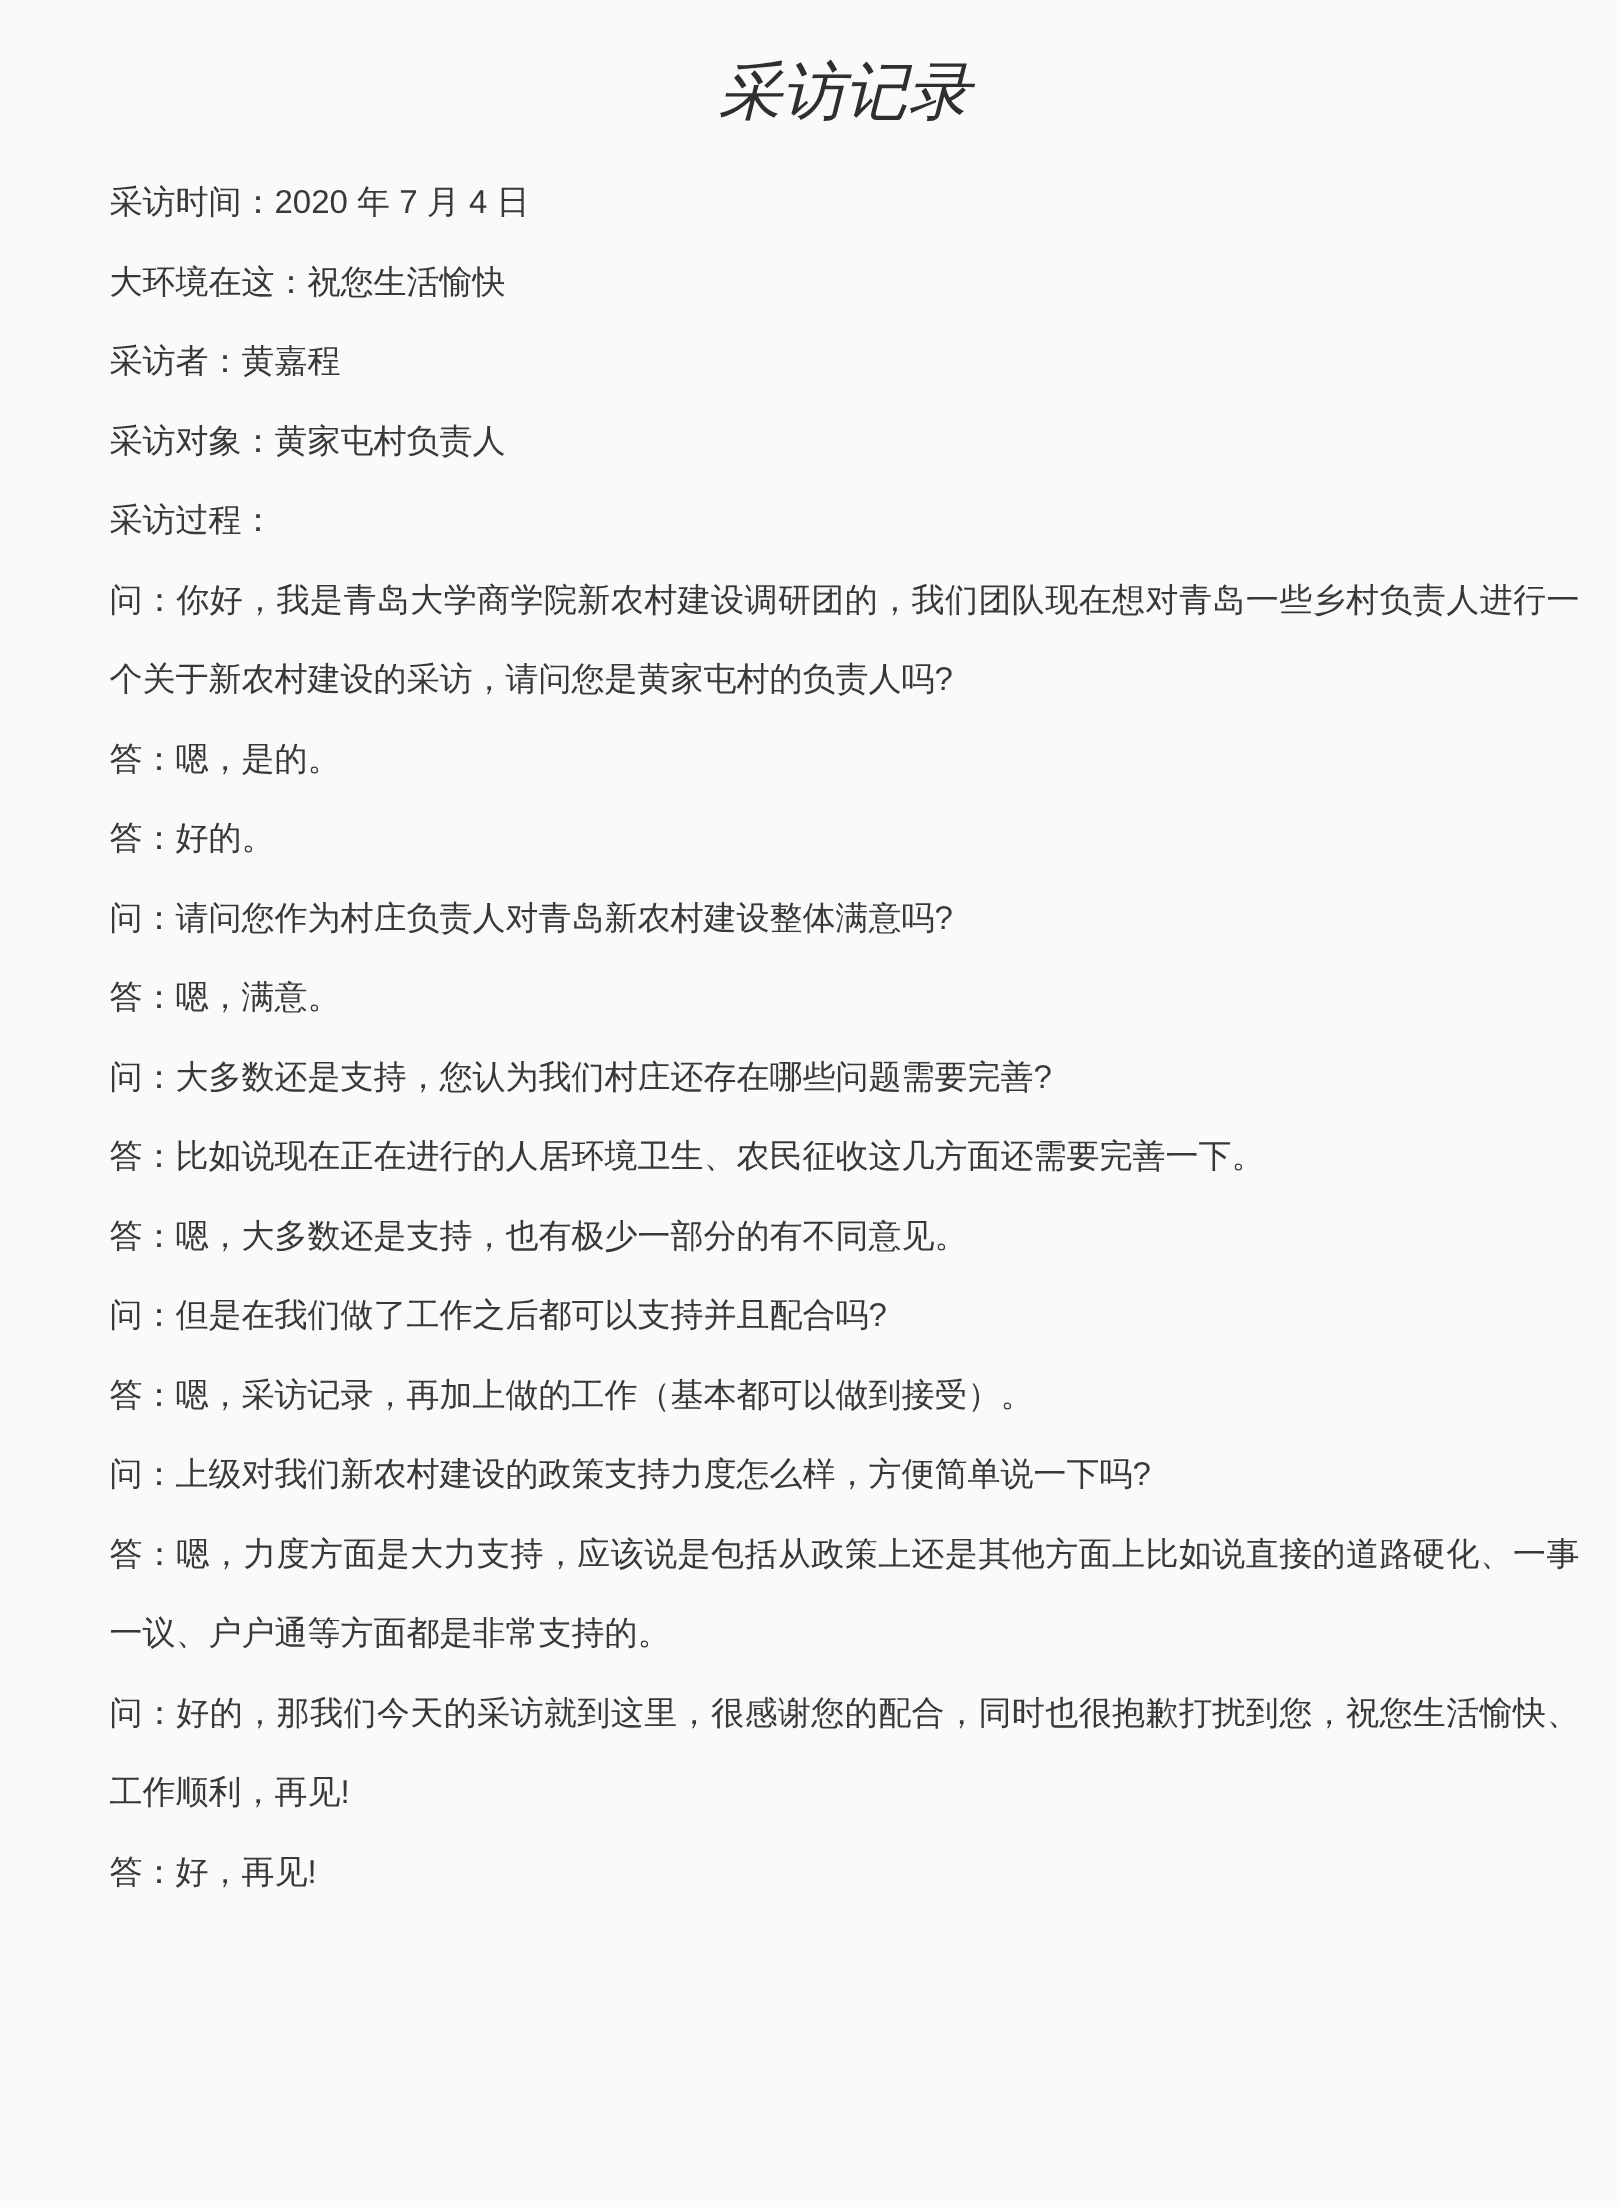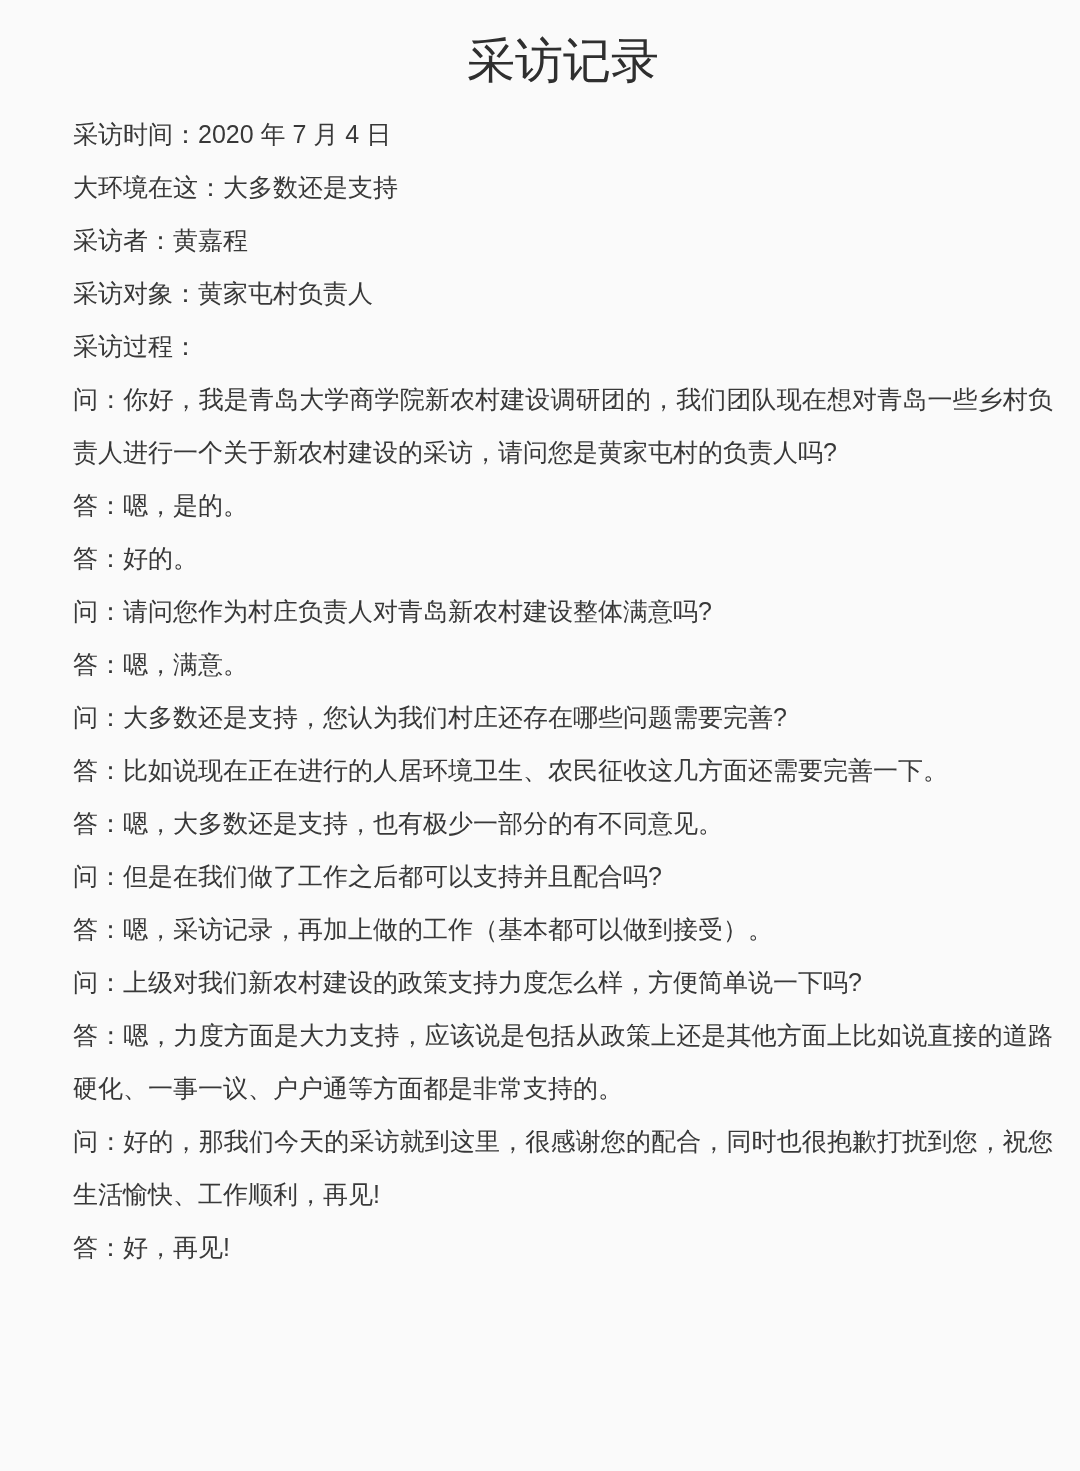--- a/index.html
+++ b/index.html
@@ -13,49 +13,50 @@
     color: #383838;
     font-family: "Liberation Sans", sans-serif;
     overflow: hidden;
   }
   .doc {
     padding: 36px 27px 0 73px;
   }
   .doc-title {
     width: 980px;
     margin: 0;
-    font-size: 48px;
+    font-size: 42px;
     line-height: 50px;
     font-weight: 400;
     text-align: center;
     color: #2f2f2f;
+    font-style: italic;
   }
   .doc-body {
     width: 980px;
     margin-top: 22px;
   }
   p.line {
     margin: 0;
-    font-size: 25px;
+    font-size: 22px;
     line-height: 53px;
     text-align: justify;
     text-justify: inter-character;
     word-break: normal;
   }
 </style>
 </head>
 <body style="background: rgb(250, 250, 250); color: rgb(56, 56, 56);">
 
 <div class="doc">
   <h1 class="doc-title">采访记录</h1>
 
   <div class="doc-body">
 
     <p class="line"><span>采访时间：</span><span>2020 年 7 月 4 日</span></p>
-    <p class="line"><span>大环境在这：</span><span>大多数还是支持</span></p>
+    <p class="line"><span>大环境在这：</span><span>祝您生活愉快</span></p>
     <p class="line"><span>采访者：</span><span>黄嘉程</span></p>
     <p class="line"><span>采访对象：</span><span>黄家屯村负责人</span></p>
     <p class="line"><span>采访过程：</span><span></span></p>
 
     <p class="line"><span>问：</span><span>你好，我是青岛大学商学院新农村建设调研团的，我们团队现在想对青岛一些乡村负责人进行一个关于新农村建设的采访，请问您是黄家屯村的负责人吗?</span></p>
     <p class="line"><span>答：</span><span>嗯，是的。</span></p>
     <p class="line"><span>答：</span><span>好的。</span></p>
     <p class="line"><span>问：</span><span>请问您作为村庄负责人对青岛新农村建设整体满意吗?</span></p>
     <p class="line"><span>答：</span><span>嗯，满意。</span></p>
     <p class="line"><span>问：</span><span>大多数还是支持，您认为我们村庄还存在哪些问题需要完善?</span></p>

